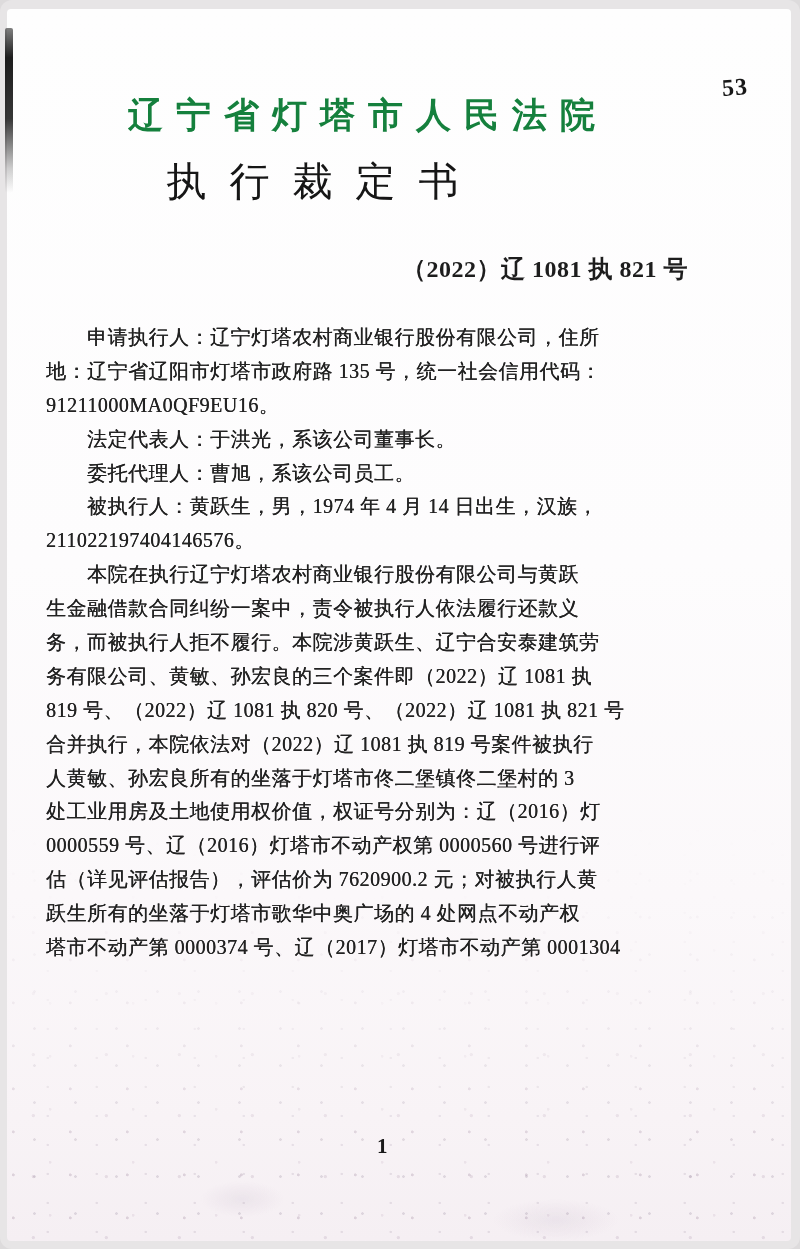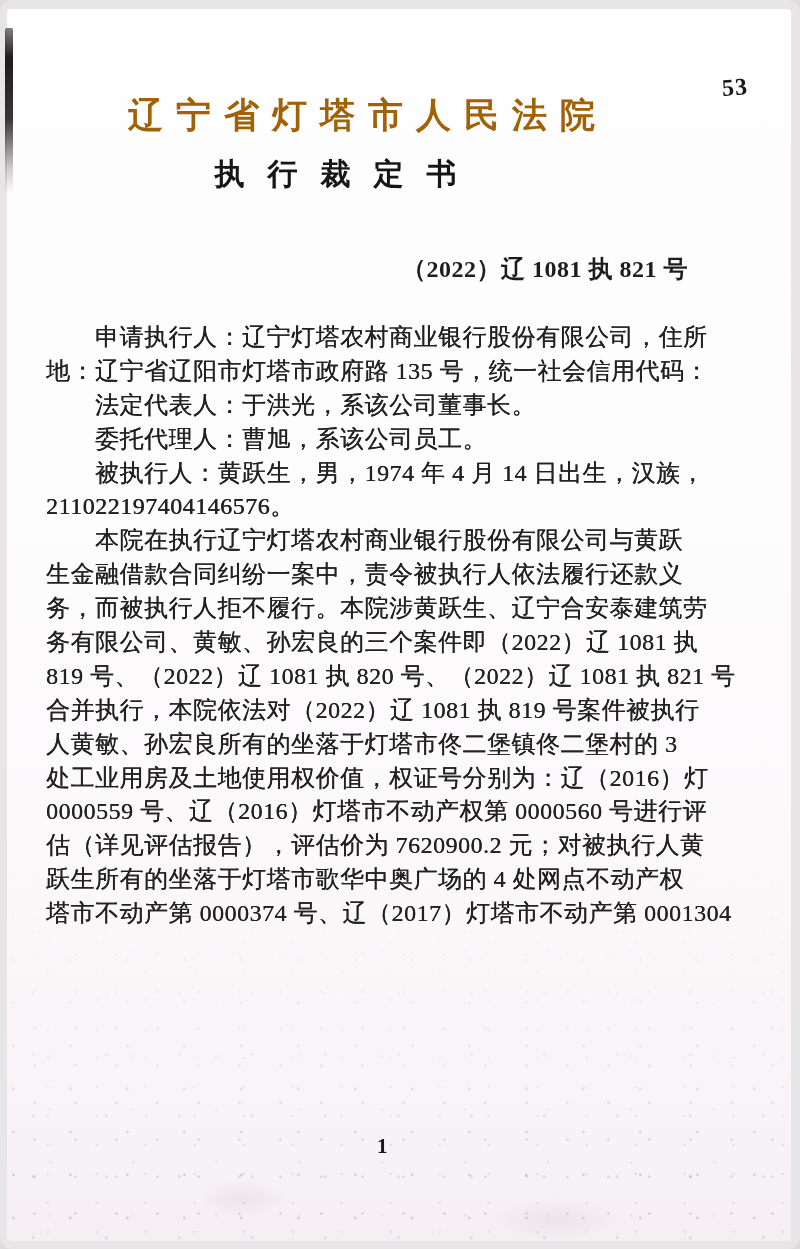--- a/index.html
+++ b/index.html
@@ -79,50 +79,50 @@
   }
   .court {
     position: absolute;
     left: 368px;
     top: 92px;
     transform: translateX(-50%);
     white-space: nowrap;
     font-size: 35px;
     font-weight: 700;
     letter-spacing: 13px;
-    color: #a16207;
+    color: #15803d;
   }
   .title {
     position: absolute;
-    left: 347px;
+    left: 324px;
     top: 154px;
     transform: translateX(-50%);
     white-space: nowrap;
-    font-size: 30px;
-    font-weight: 700;
+    font-size: 40px;
+    font-weight: 400;
     letter-spacing: 23px;
     color: #161616;
   }
   .caseno {
     position: absolute;
     right: 112px;
     top: 253px;
     font-size: 24px;
     font-weight: 600;
     letter-spacing: 0.5px;
     color: #1d1d1d;
     white-space: nowrap;
     margin-left: 44px;
   }
   .docbody {
     position: absolute;
     left: 46px;
     top: 321px;
     width: 716px;
-    font-size: 24px;
+    font-size: 20px;
     color: #222222;
     letter-spacing: 0.5px;
     text-shadow: 0.3px 0 0 currentColor; 
   }
   .docline {
     height: 33.9px;
     line-height: 33.9px;
     white-space: nowrap;
   }
   .footnum {
@@ -146,20 +146,21 @@
 
   <div class="court">辽宁省灯塔市人民法院</div>
 
   <div class="title">执行裁定书</div>
 
   <div class="caseno">（2022）辽 1081 执 821 号</div>
 
   <div class="docbody">
       <div class="docline">　　申请执行人：辽宁灯塔农村商业银行股份有限公司，住所</div>
       <div class="docline">地：辽宁省辽阳市灯塔市政府路 135 号，统一社会信用代码：</div>
+      <div class="docline">91211000MA0QF9EU16。</div>
       <div class="docline">　　法定代表人：于洪光，系该公司董事长。</div>
       <div class="docline">　　委托代理人：曹旭，系该公司员工。</div>
       <div class="docline">　　被执行人：黄跃生，男，1974 年 4 月 14 日出生，汉族，</div>
       <div class="docline">211022197404146576。</div>
       <div class="docline">　　本院在执行辽宁灯塔农村商业银行股份有限公司与黄跃</div>
       <div class="docline">生金融借款合同纠纷一案中，责令被执行人依法履行还款义</div>
       <div class="docline">务，而被执行人拒不履行。本院涉黄跃生、辽宁合安泰建筑劳</div>
       <div class="docline">务有限公司、黄敏、孙宏良的三个案件即（2022）辽 1081 执</div>
       <div class="docline">819 号、（2022）辽 1081 执 820 号、（2022）辽 1081 执 821 号</div>
       <div class="docline">合并执行，本院依法对（2022）辽 1081 执 819 号案件被执行</div>

